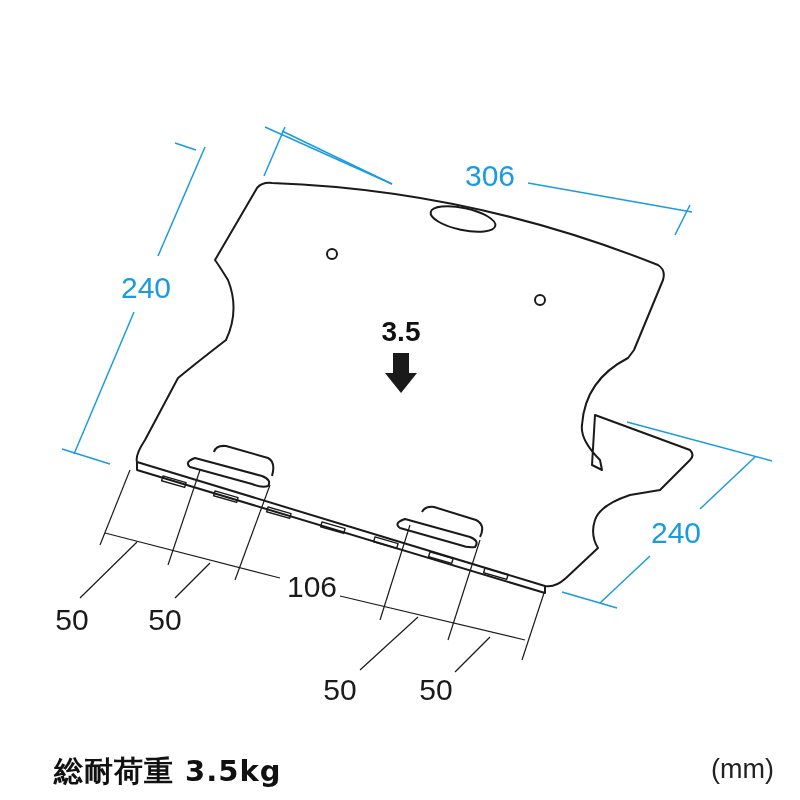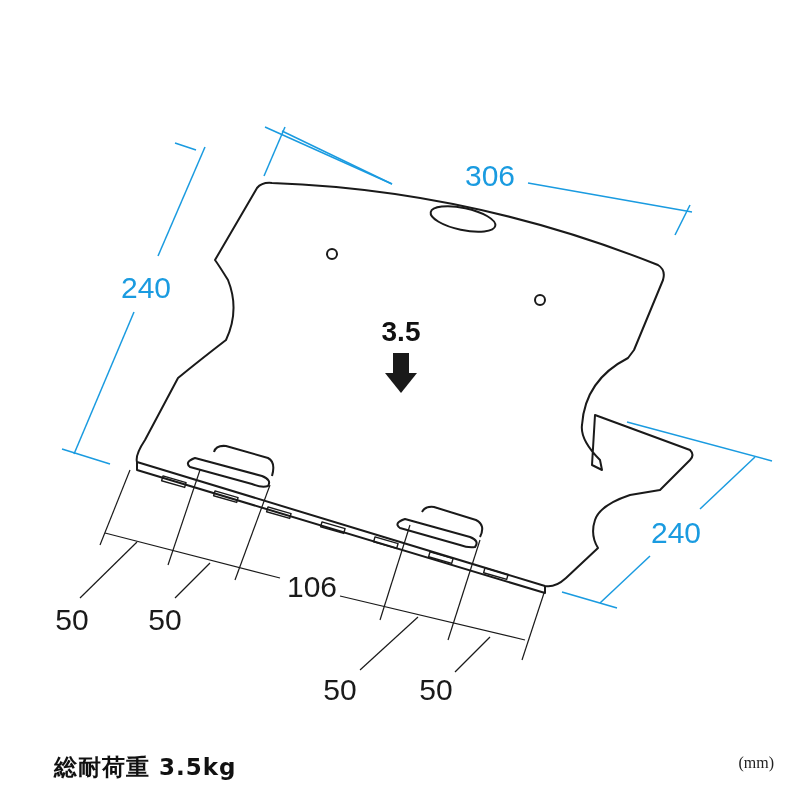--- a/index.html
+++ b/index.html
@@ -2,24 +2,24 @@
 <html><head>
   <meta charset="utf-8">
   <style>
     html, body { margin:0; padding:0; background:#ffffff; }
     body { width:800px; height:800px; position:relative; overflow:hidden;
            font-family:"Liberation Sans", "DejaVu Sans", sans-serif; }
     #diagram { position:absolute; left:0; top:0; width:800px; height:800px; }
     .dim-blue { fill:#1a9be0; font-family:"Liberation Sans", sans-serif; font-size:30px; }
     .dim-black { fill:#1a1a1a; font-family:"Liberation Sans", sans-serif; font-size:30px; }
     .load-label { fill:#111; font-family:"Liberation Sans", sans-serif; font-size:28px; font-weight:bold; }
-    .caption { position:absolute; left:54px; top:752px; font-size:23px; font-weight:bold; color:#111;
+    .caption { position:absolute; left:54px; top:752px; font-size:29px; font-weight:bold; color:#111;
                font-family:"DejaVu Sans", sans-serif; letter-spacing:1px; }
-    .unit { position:absolute; right:26px; top:754px; font-size:16px; color:#222;
-            font-family:Liberation Serif, serif; }
+    .unit { position:absolute; right:26px; top:754px; font-size:27px; color:#222;
+            font-family:Liberation Sans, sans-serif; }
   </style>
 </head>
 <body>
 
 <svg id="diagram" viewBox="0 0 800 800" xmlns="http://www.w3.org/2000/svg">
 
   <g stroke="#1a9be0" stroke-width="1.5" fill="none">
 
     <line x1="265" y1="127" x2="392" y2="184"></line>
     <line x1="278" y1="131" x2="392" y2="184" stroke-opacity="0"></line>

